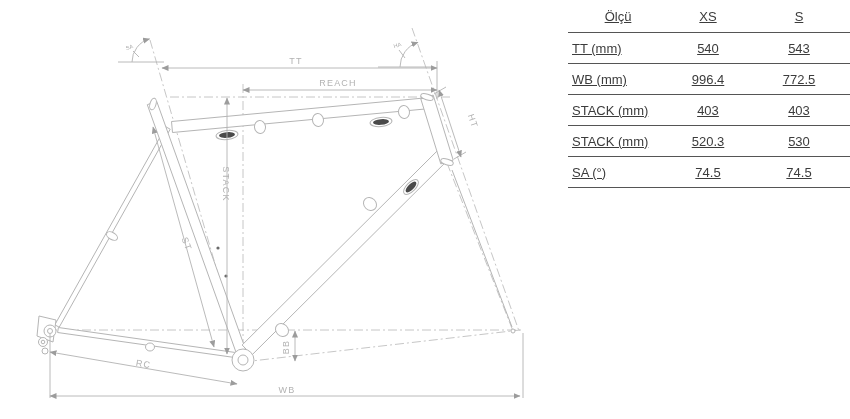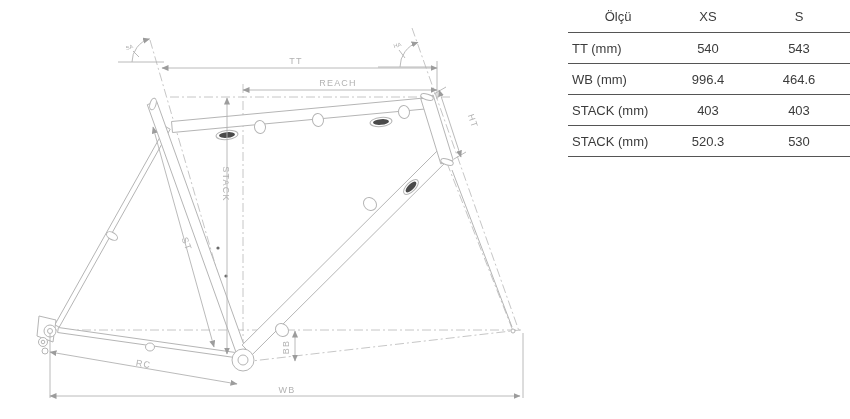--- a/index.html
+++ b/index.html
@@ -14,20 +14,21 @@
     font-size:13px;color:#3c3c3c;
   }
   .geo-table th,.geo-table td{
     border-bottom:1px solid #555555;
     font-weight:normal;
     padding:0 0 0 4px;
     height:30px;
     text-align:left;
     white-space:nowrap;
     overflow:hidden;
+    text-decoration:underline;
   }
   .geo-table thead th{height:32px;}
   .geo-table th.c,.geo-table td.c{text-align:center;padding:0;}
   .dimlabel{fill:#b2b2b2;font-family:"Liberation Sans",sans-serif;font-size:9px;letter-spacing:1.2px;}
   .anglabel{fill:#a8a8a8;font-family:"Liberation Sans",sans-serif;font-size:5.5px;letter-spacing:0;}
 </style>
 </head>
 <body>
 
 <div class="stage">
@@ -151,28 +152,33 @@
     </thead>
     <tbody>
       <tr>
         <td>TT (mm)</td>
         <td class="c">540</td>
         <td class="c">543</td>
       </tr>
       <tr>
         <td>WB (mm)</td>
         <td class="c">996.4</td>
-        <td class="c">464.6</td>
+        <td class="c">772.5</td>
       </tr>
       <tr>
         <td>STACK (mm)</td>
         <td class="c">403</td>
         <td class="c">403</td>
       </tr>
       <tr>
         <td>STACK (mm)</td>
         <td class="c">520.3</td>
         <td class="c">530</td>
       </tr>
+      <tr>
+        <td>SA (°)</td>
+        <td class="c">74.5</td>
+        <td class="c">74.5</td>
+      </tr>
     </tbody>
   </table>
 
 </div>
 
 </body></html>

